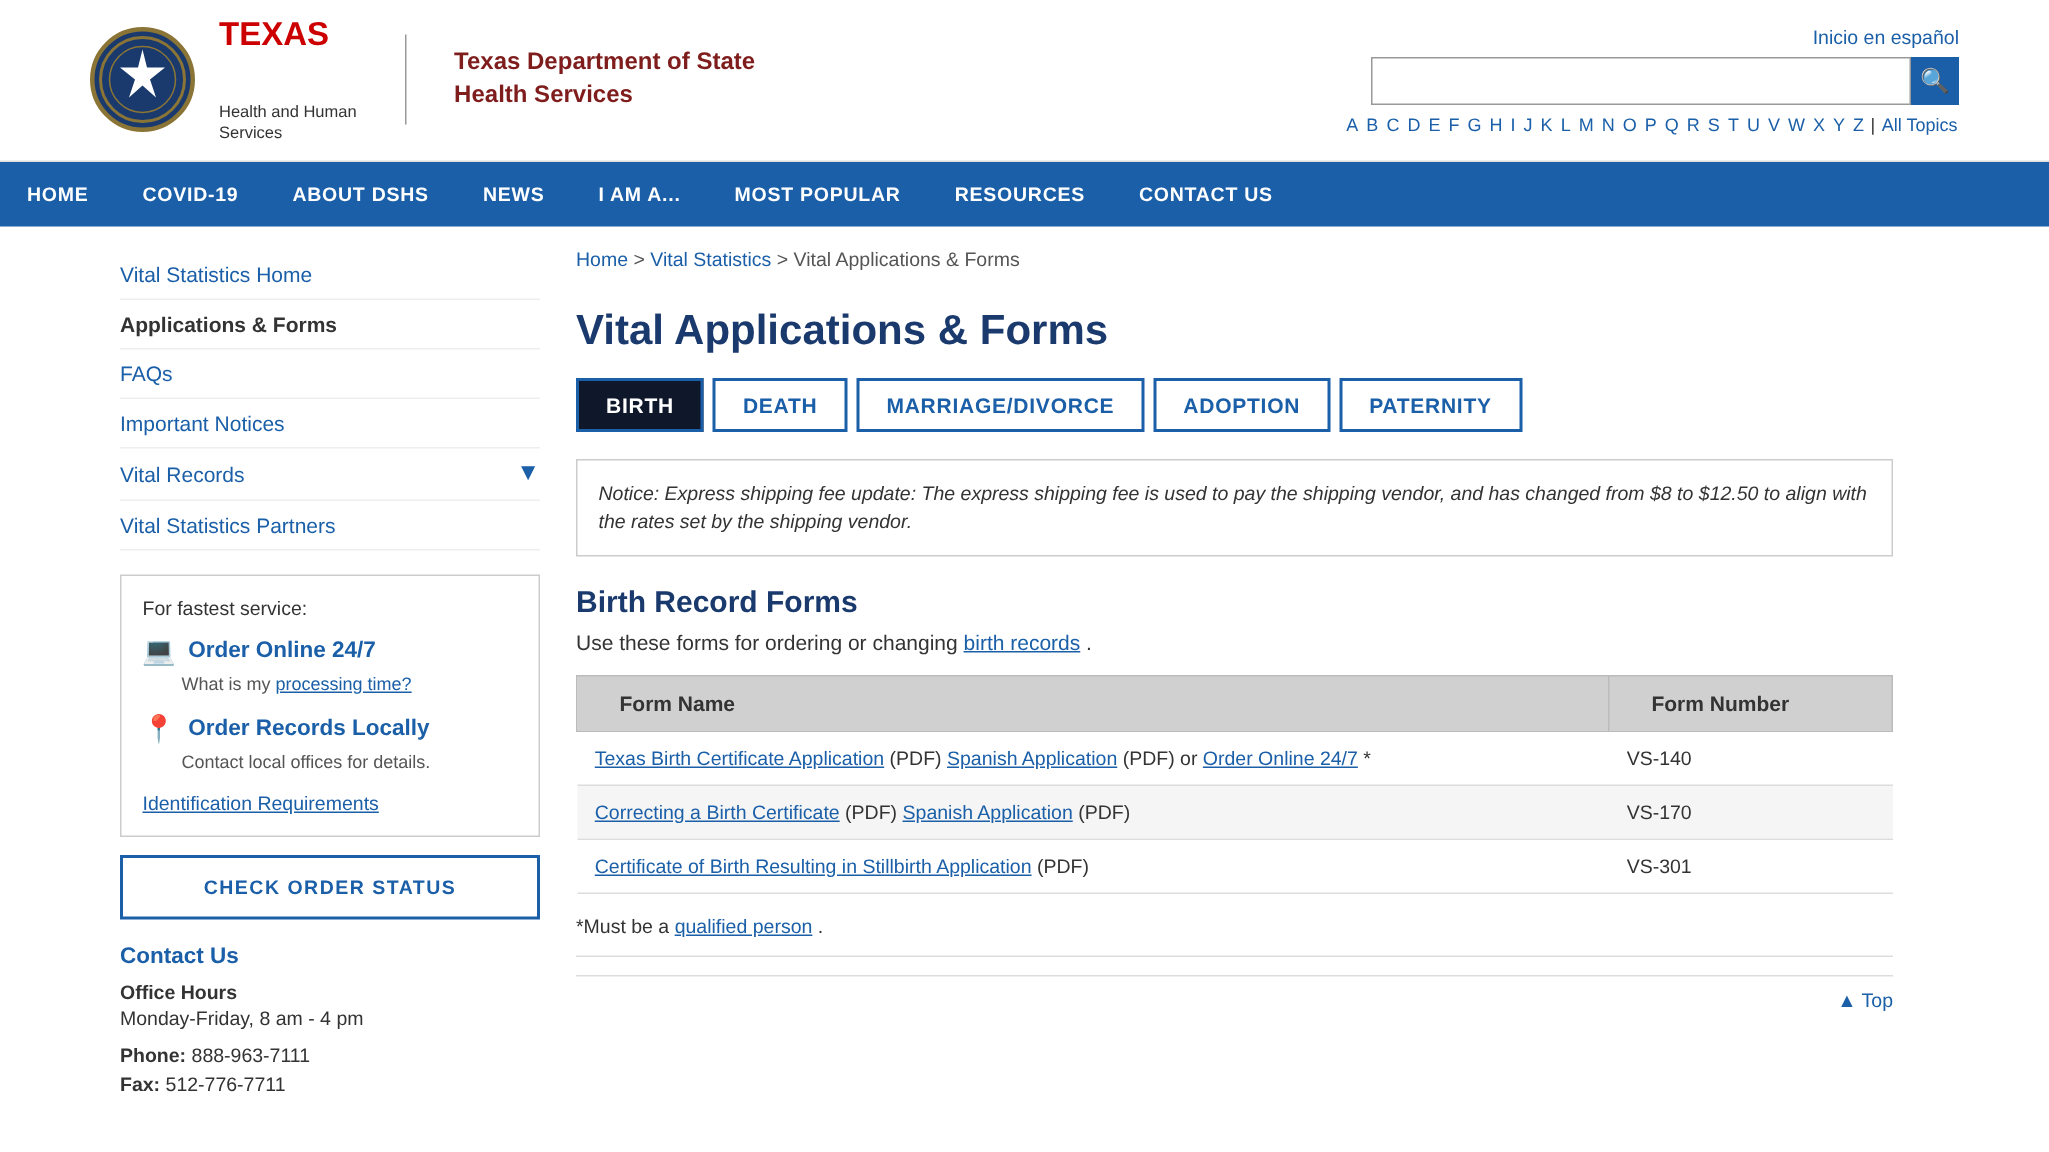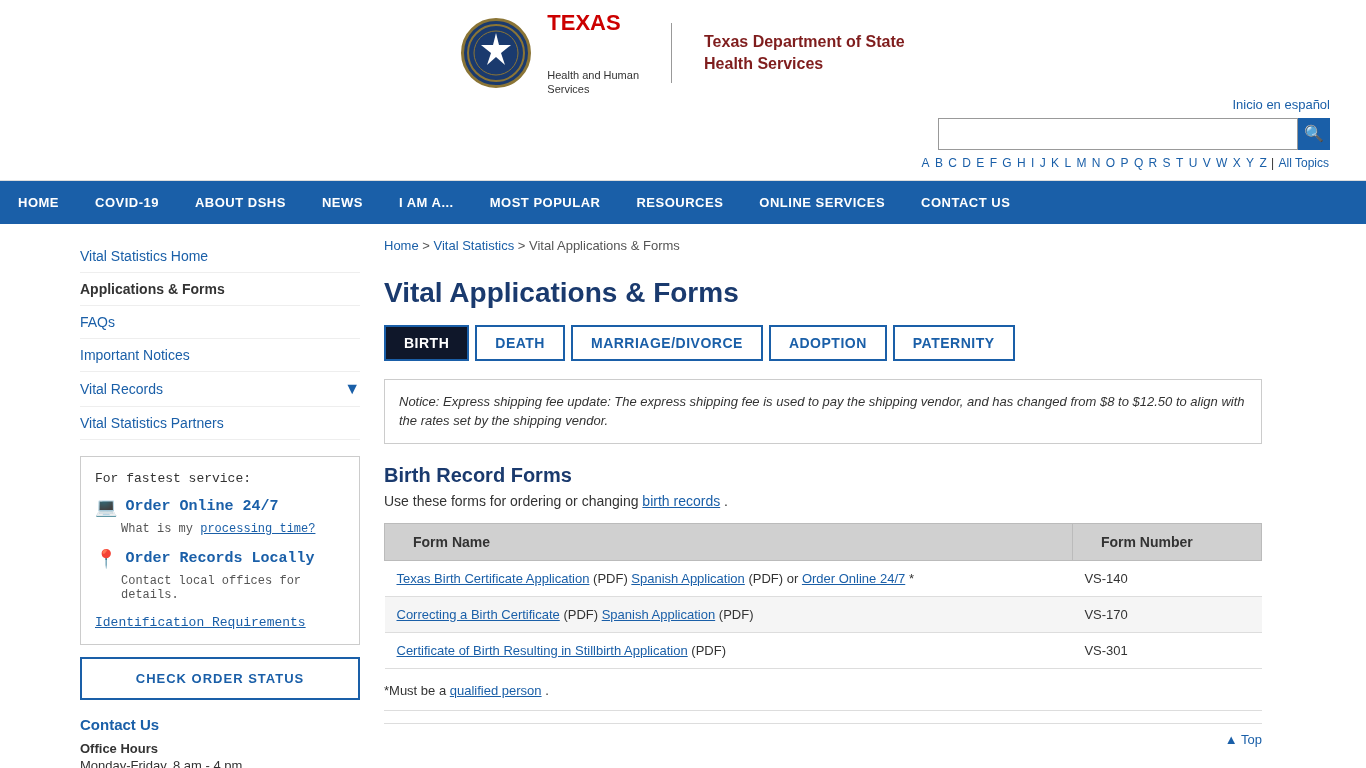--- a/index.html
+++ b/index.html
@@ -1,19 +1,19 @@
 <!DOCTYPE html>
 <html><head>
   <meta charset="utf-8">
   <style>
     * { margin: 0; padding: 0; box-sizing: border-box; }
     body { font-family: Arial, sans-serif; font-size: 14px; color: #333; background: #fff; }
 
     
-    #header { display: flex; align-items: center; padding: 10px 36px; border-bottom: 1px solid #ddd; position: relative; flex-direction: column; }
+    #header { display: flex; align-items: center; padding: 10px 60px; border-bottom: 1px solid #ddd; position: relative; }
     #logo-area { display: flex; align-items: center; gap: 16px; }
     #logo-circle { width: 70px; height: 70px; border-radius: 50%; border: 3px solid #8B7536; background: #1a3a6e; display: flex; align-items: center; justify-content: center; flex-shrink: 0; }
     #logo-circle svg { width: 60px; height: 60px; }
     #texas-text { display: flex; flex-direction: column; }
     #texas-red { color: #cc0000; font-size: 22px; font-weight: bold; }
     #hhs-text { color: #333; font-size: 11px; line-height: 1.3; margin-top: 32px; }
     #divider-line { width: 1px; height: 60px; background: #999; margin: 0 16px; }
     #dshs-title { font-size: 16px; font-weight: bold; color: #7f1d1d; line-height: 1.4; }
 
     #header-right { margin-left: auto; display: flex; flex-direction: column; align-items: flex-end; gap: 6px; }
@@ -32,21 +32,21 @@
     #content-wrapper { display: flex; padding: 0 80px; min-height: 600px; }
 
     
     #sidebar { width: 280px; flex-shrink: 0; padding: 16px 0; border-right: none; }
     .sidebar-link { display: block; padding: 8px 0; color: #1a5fa8; text-decoration: none; font-size: 14px; border-bottom: 1px solid #eee; }
     .sidebar-link.active { font-weight: bold; color: #333; }
     .sidebar-expand { display: flex; align-items: center; justify-content: space-between; padding: 8px 0; border-bottom: 1px solid #eee; color: #1a5fa8; cursor: pointer; }
     .sidebar-expand-label { font-size: 14px; }
     .expand-arrow { color: #1a5fa8; font-size: 16px; }
 
-    #sidebar-box { border: 1px solid #ccc; padding: 14px; margin-top: 16px; margin-bottom: 12px; font-family: Liberation Mono, monospace; }
+    #sidebar-box { border: 1px solid #ccc; padding: 14px; margin-top: 16px; margin-bottom: 12px; }
     #sidebar-box .fastest { font-size: 13px; color: #333; margin-bottom: 10px; }
     .sidebar-box-link { display: flex; align-items: center; gap: 8px; margin-bottom: 4px; }
     .sidebar-box-link a { color: #1a5fa8; font-weight: bold; text-decoration: none; font-size: 15px; }
     .sidebar-box-sub { font-size: 12px; color: #555; margin-bottom: 12px; margin-left: 26px; }
     .sidebar-box-sub a { color: #1a5fa8; }
     .sidebar-box-icon { color: #1a5fa8; font-size: 18px; flex-shrink: 0; }
 
     #check-order-btn { display: block; width: 100%; padding: 12px 0; border: 2px solid #1a5fa8; background: white; color: #1a5fa8; font-weight: bold; font-size: 13px; letter-spacing: 1px; text-align: center; cursor: pointer; margin-top: 12px; margin-bottom: 16px; }
 
     #contact-box { padding: 0; }
@@ -146,21 +146,20 @@
 </div>
 
 <nav id="main-nav">
   <a href="#">HOME</a>
   <a href="#">COVID-19</a>
   <a href="#">ABOUT DSHS</a>
   <a href="#">NEWS</a>
   <a href="#">I AM A...</a>
   <a href="#">MOST POPULAR</a>
   <a href="#">RESOURCES</a>
-  <a href="#">ONLINE SERVICES</a>
   <a href="#">CONTACT US</a>
 </nav>
 
 <div id="content-wrapper">
 
   <div id="sidebar">
     <a href="#" class="sidebar-link">Vital Statistics Home</a>
     <a href="#" class="sidebar-link active">Applications &amp; Forms</a>
     <a href="#" class="sidebar-link">FAQs</a>
     <a href="#" class="sidebar-link">Important Notices</a>

